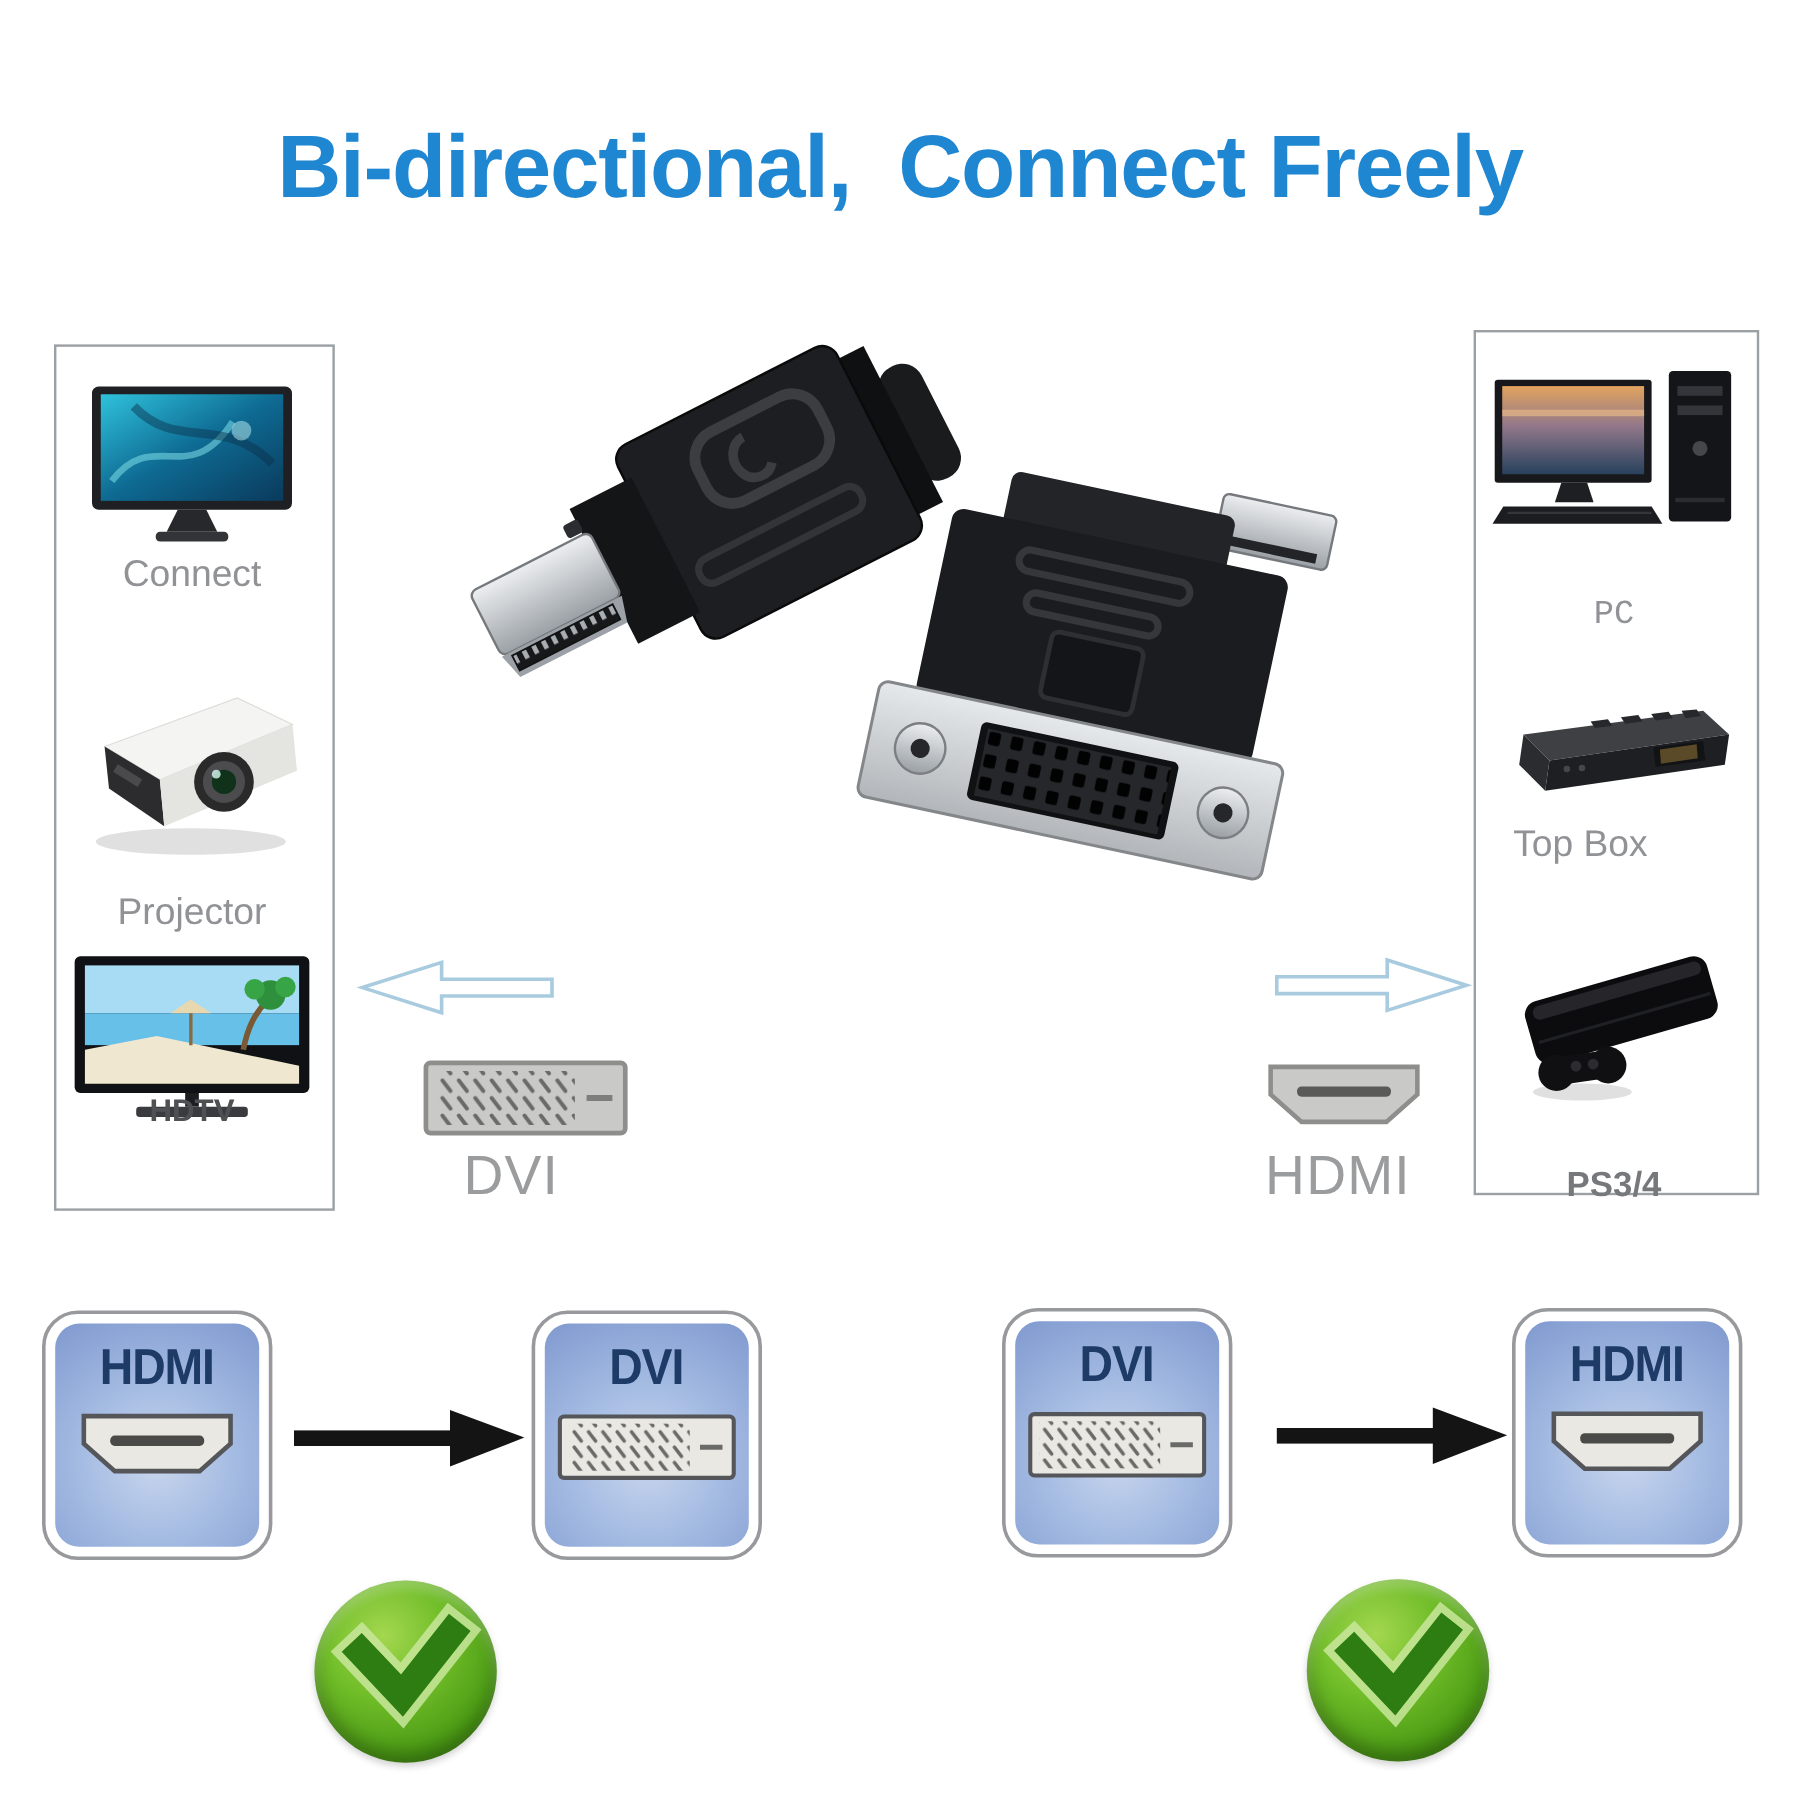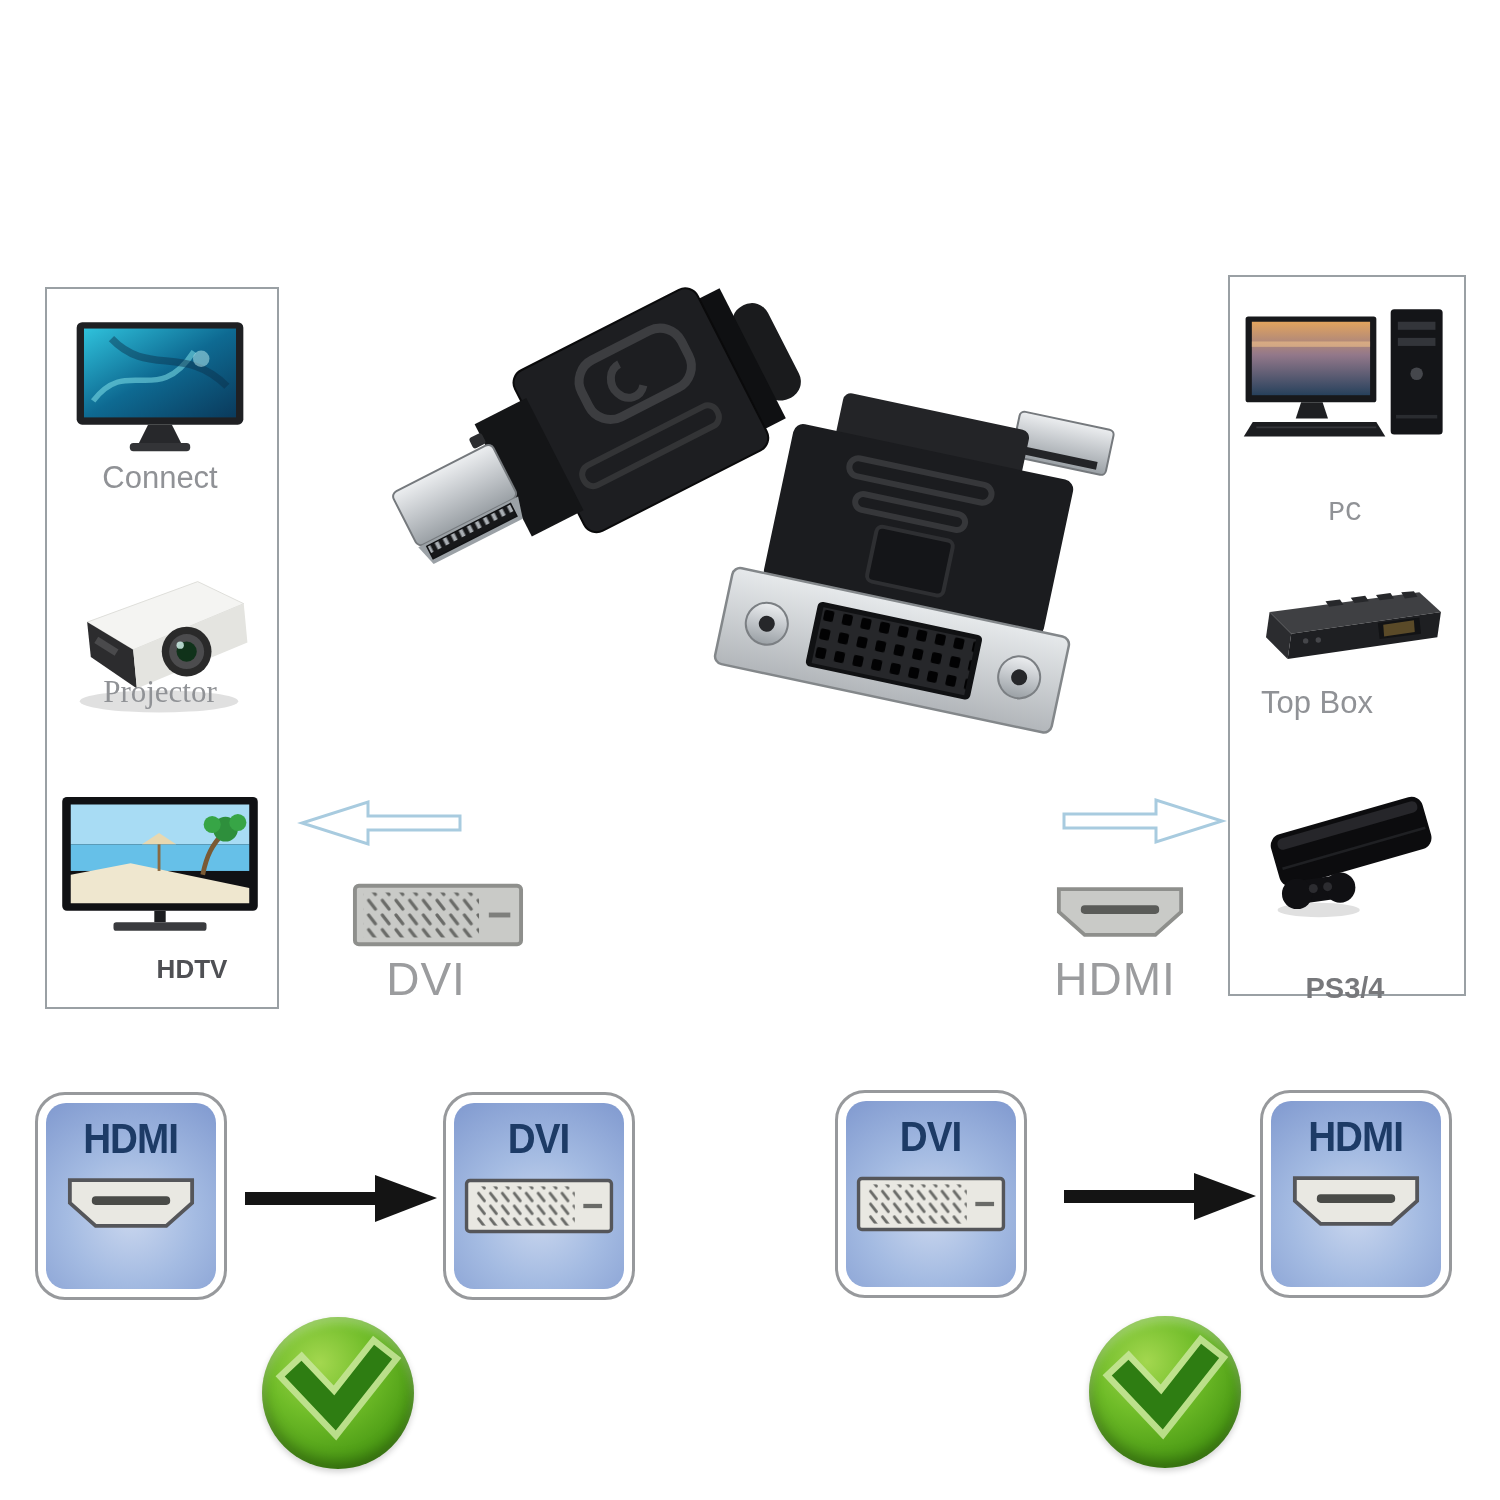--- a/index.html
+++ b/index.html
@@ -59,20 +59,21 @@
         <rect width="19" height="19" fill="#26272a"></rect>
         <rect x="4" y="4" width="10" height="11" rx="2" fill="#020203"></rect>
       </pattern>
       <pattern id="hdmiTeeth" width="9" height="14" patternUnits="userSpaceOnUse">
         <rect width="9" height="14" fill="#17181a"></rect>
         <rect x="2.5" y="3" width="4" height="8" fill="#a9aeb3"></rect>
       </pattern>
     </defs>
   </svg>
 
+  <h1 class="title">Bi-directional,  Connect Freely</h1>
 
   <div class="devbox" style="left:45px;top:287px;width:230px;height:718px;"></div>
 
   <svg class="abs" style="left:73px;top:320px;" width="174" height="138" viewBox="0 0 190 150">
     <rect x="4" y="2" width="182" height="112" rx="6" fill="#1f2023"></rect>
     <rect x="12" y="9" width="166" height="97" fill="url(#dispGrad)"></rect>
     <path d="M22,88 C60,38 92,96 132,34" stroke="#7fe0e8" stroke-width="6" fill="none" opacity="0.55"></path>
     <path d="M42,20 C82,62 122,26 168,72" stroke="#0a2e4a" stroke-width="8" fill="none" opacity="0.45"></path>
     <circle cx="140" cy="42" r="9" fill="#bff2f4" opacity="0.5"></circle>
     <polygon points="82,114 108,114 118,134 72,134" fill="#27282b"></polygon>
@@ -84,37 +85,37 @@
     <ellipse cx="100" cy="148" rx="86" ry="12" fill="#000" opacity="0.12"></ellipse>
     <polygon points="22,62 142,18 192,42 72,92" fill="#f4f4f2" stroke="#dcdcd8" stroke-width="1"></polygon>
     <polygon points="22,62 72,92 76,134 26,100" fill="#2c2c2e"></polygon>
     <polygon points="72,92 192,42 196,84 76,134" fill="#e4e4e0"></polygon>
     <rect x="34" y="78" width="26" height="8" transform="rotate(32 34 78)" fill="#4a4a4c"></rect>
     <circle cx="130" cy="94" r="27" fill="#2a2a2a"></circle>
     <circle cx="130" cy="94" r="19" fill="#4c4c4e"></circle>
     <circle cx="130" cy="94" r="11" fill="#10321a"></circle>
     <circle cx="123" cy="87" r="4" fill="#cdeee6" opacity="0.85"></circle>
   </svg>
-  <div class="devlabel" style="left:45px;top:674px;width:230px;font-family:Liberation Serif, serif;">Projector</div>
+  <div class="devlabel" style="left:45px;top:742px;width:230px;">Projector</div>
 
   <svg class="abs" style="left:58px;top:795px;" width="204" height="150" viewBox="0 0 210 158">
     <rect x="2" y="2" width="206" height="120" rx="5" fill="#101114"></rect>
     <rect x="11" y="10" width="188" height="42" fill="#a8dcf4"></rect>
     <rect x="11" y="52" width="188" height="28" fill="#66c0e8"></rect>
     <polygon points="11,114 11,84 74,72 199,98 199,114" fill="#efe7cf"></polygon>
     <path d="M150,84 C154,64 160,52 172,40" stroke="#7a5a34" stroke-width="5" fill="none"></path>
     <circle cx="174" cy="36" r="13" fill="#2e8f3c"></circle>
     <circle cx="160" cy="31" r="9" fill="#37a546"></circle>
     <circle cx="187" cy="29" r="9" fill="#37a546"></circle>
     <polygon points="86,52 122,52 104,40" fill="#e8d8b0"></polygon>
     <line x1="104" y1="52" x2="104" y2="80" stroke="#8a6a42" stroke-width="3"></line>
     <rect x="99" y="122" width="12" height="12" fill="#1c1d20"></rect>
     <rect x="56" y="134" width="98" height="9" rx="3" fill="#3a3b3e"></rect>
   </svg>
-  <div class="devlabel dark" style="left:45px;top:954px;width:230px;padding-left:32px;">HDTV</div>
+  <div class="devlabel dark" style="left:45px;top:910px;width:230px;">HDTV</div>
 
   <div class="devbox" style="left:1228px;top:275px;width:234px;height:717px;"></div>
 
   <svg class="abs" style="left:1242px;top:305px;" width="206" height="158" viewBox="0 0 230 175">
     <rect x="4" y="12" width="146" height="96" rx="3" fill="#17181b"></rect>
     <rect x="11" y="18" width="132" height="82" fill="url(#pcGrad)"></rect>
     <rect x="11" y="40" width="132" height="6" fill="#f0c088" opacity="0.6"></rect>
     <polygon points="66,108 90,108 96,126 60,126" fill="#1e1f22"></polygon>
     <polygon points="12,130 150,130 160,146 2,146" fill="#1c1d20"></polygon>
     <line x1="16" y1="136" x2="150" y2="136" stroke="#35363a" stroke-width="2"></line>

